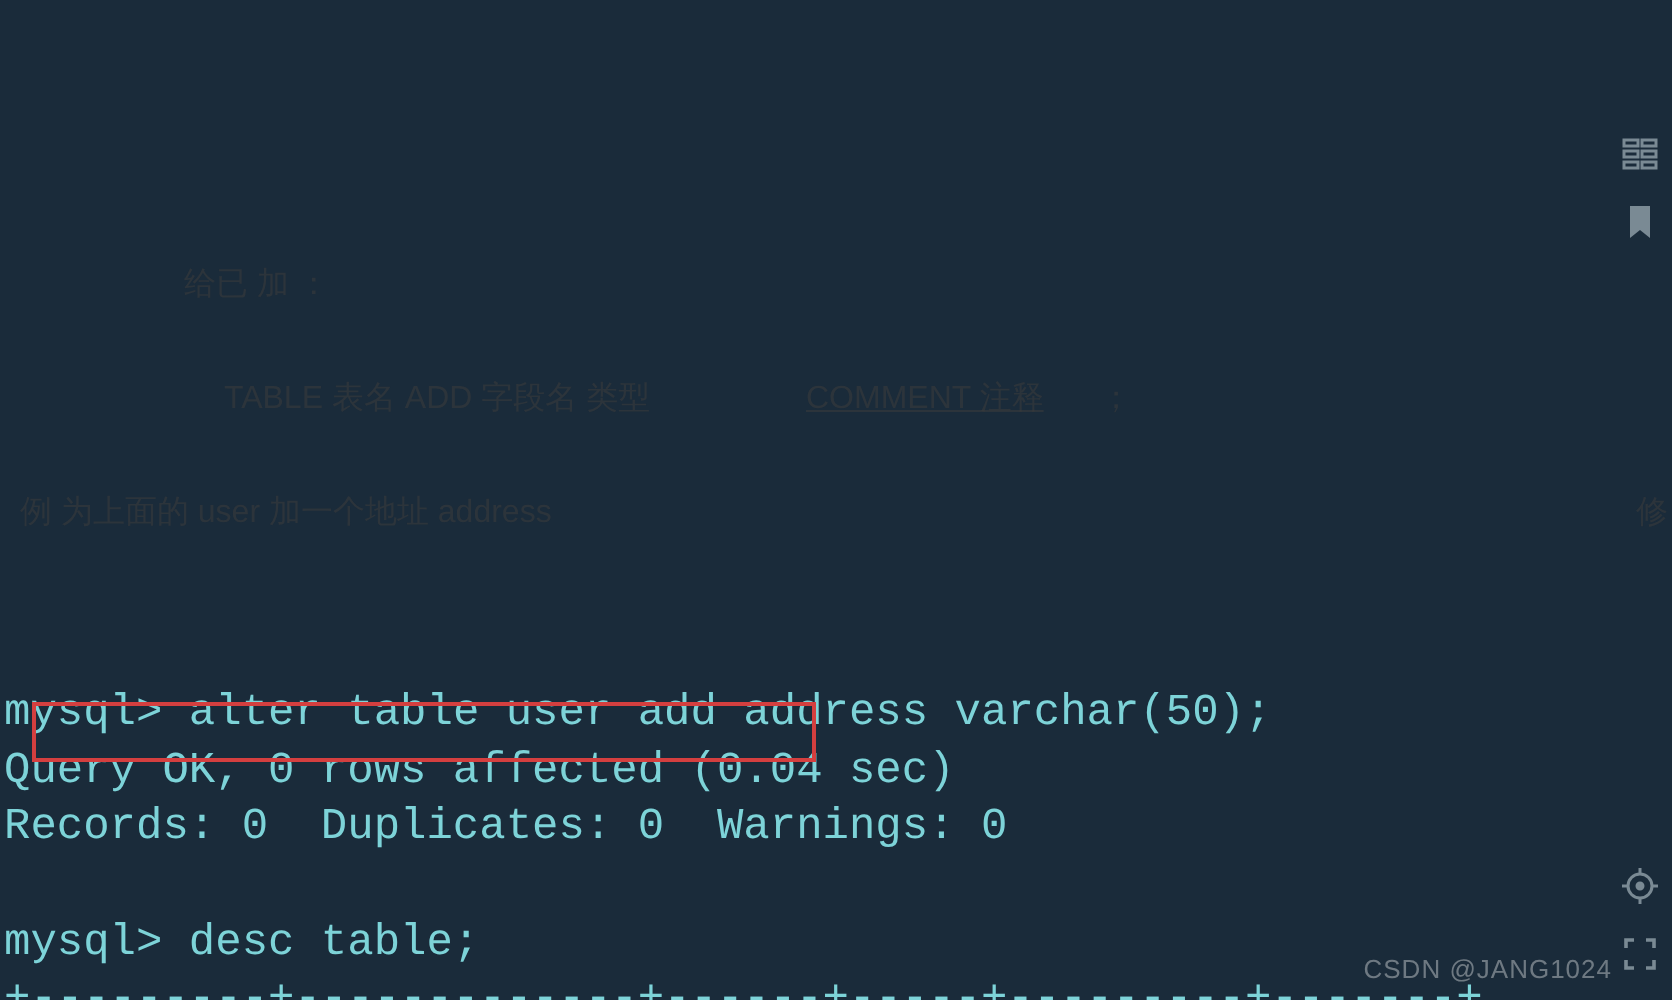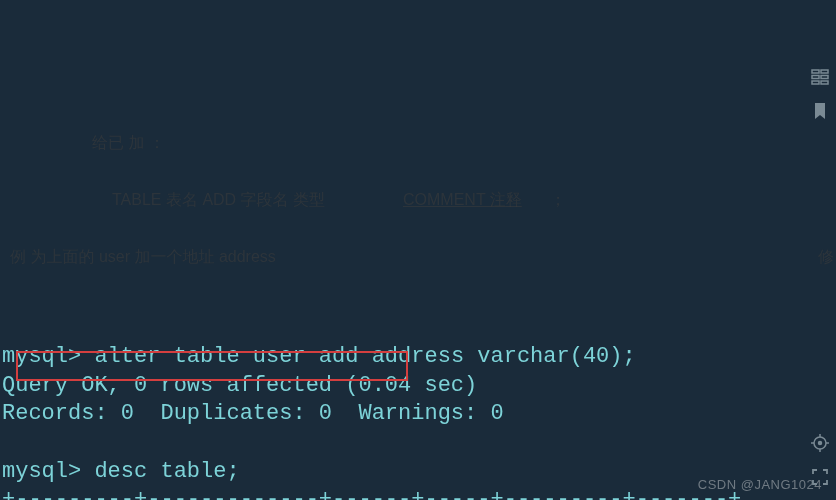--- a/index.html
+++ b/index.html
@@ -44,21 +44,21 @@
       z-index: 3;
     }
     .icon {
       width: 20px;
       height: 20px;
       color: #7a8a94;
     }
     .icon svg { width: 100%; height: 100%; display: block; }
     .watermark {
       position: absolute;
-      right: 14px;
+      right: 30px;
       bottom: 6px;
       font-family: Arial, sans-serif;
       font-size: 13px;
       color: rgba(180, 185, 190, 0.55);
       letter-spacing: 0.5px;
       white-space: nowrap;
     }
   </style>
 </head>
 <body>
@@ -66,21 +66,21 @@
 
 
 <div class="ghost" style="top:133px; left:92px;">给已    加    ：</div>
 <div class="ghost" style="top:190px; left:112px;">TABLE 表名 ADD 字段名 类型</div>
 <div class="ghost u" style="top:190px; left:403px;">COMMENT 注释</div>
 <div class="ghost" style="top:190px; left:550px;">；</div>
 <div class="ghost" style="top:247px; left:10px;">例    为上面的 user    加一个地址 address</div>
 <div class="ghost" style="top:247px; left:818px;">修</div>
 
 <div class="term">
-<span>mysql&gt;</span> <span>alter table user add address varchar(40);</span>
+<span>mysql&gt;</span> <span>alter table user add address varchar(50);</span>
 <span>Query OK, 0 rows affected (0.04 sec)</span>
 <span>Records: 0  Duplicates: 0  Warnings: 0</span>
 
 <span>mysql&gt;</span> <span>desc table;</span>
 <span>+---------+-------------+------+-----+---------+-------+</span>
 
 
 
 
 

